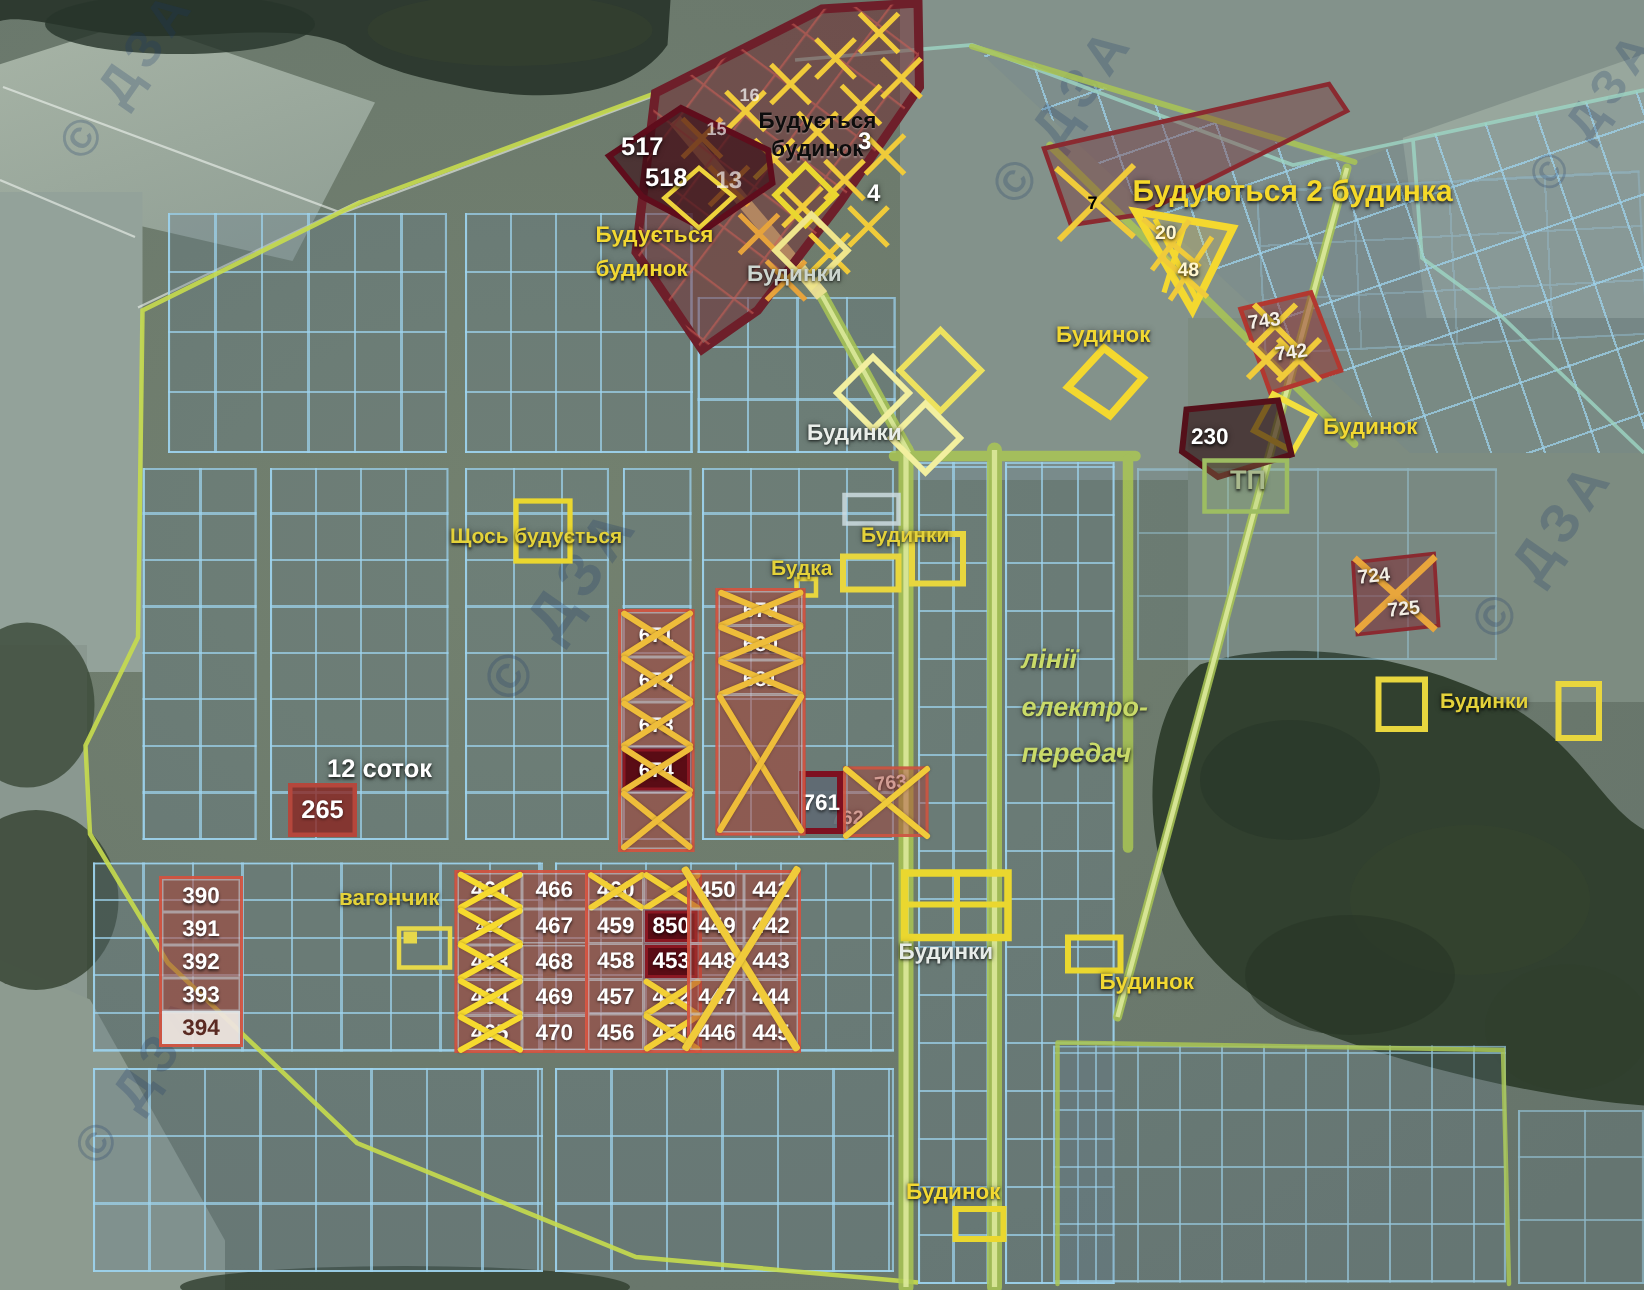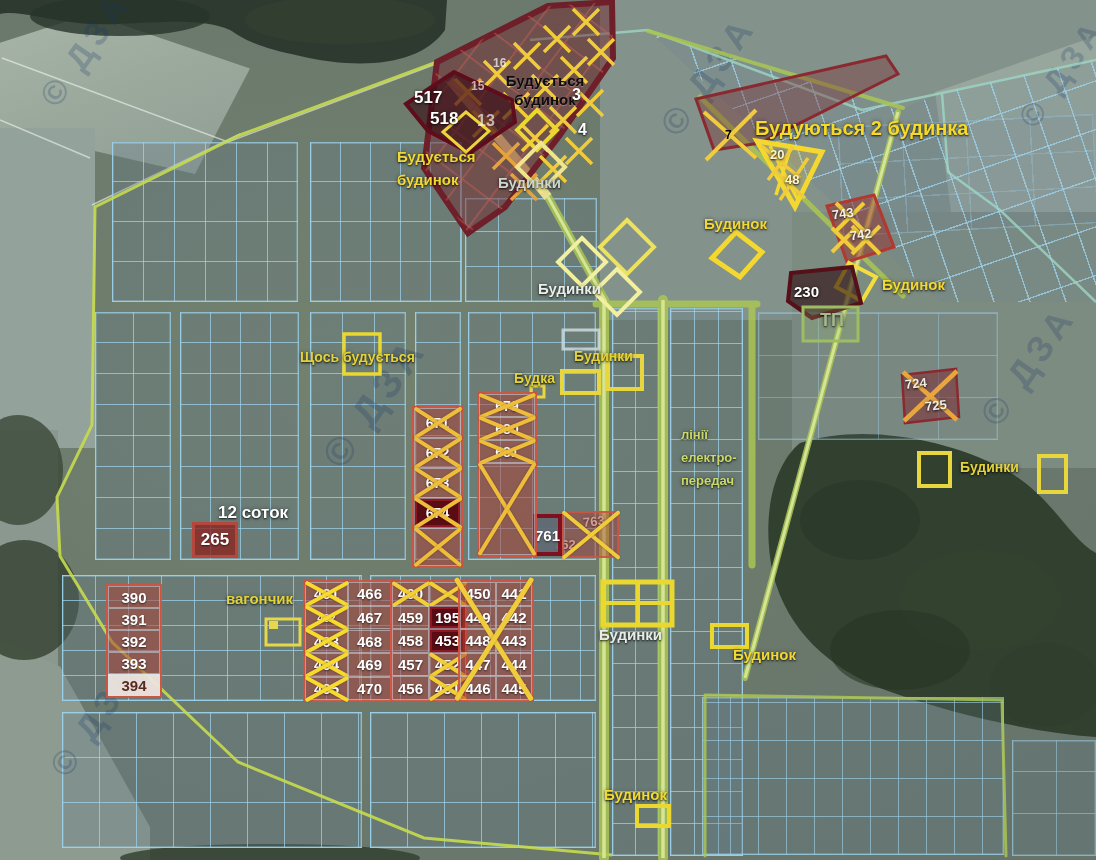--- a/index.html
+++ b/index.html
@@ -212,21 +212,21 @@
       <div class="maplabel" style="left: 785px; top: 172px; font-size: 13px; color: rgb(255, 246, 208); text-shadow: rgba(0, 0, 0, 0.75) 0px 1px 2px, rgba(0, 0, 0, 0.4) 0px 0px 4px;">48</div>
       <div class="maplabel" style="left: 704px; top: 215px; font-size: 15px; color: rgb(242, 216, 50); text-shadow: rgba(0, 0, 0, 0.75) 0px 1px 2px, rgba(0, 0, 0, 0.4) 0px 0px 4px;">Будинок</div>
       <div class="maplabel" style="left: 832px; top: 206px; font-size: 13px; color: rgb(245, 240, 232); transform: rotate(-8deg); text-shadow: rgba(0, 0, 0, 0.75) 0px 1px 2px, rgba(0, 0, 0, 0.4) 0px 0px 4px;">743</div>
       <div class="maplabel" style="left: 850px; top: 227px; font-size: 13px; color: rgb(245, 240, 232); transform: rotate(-8deg); text-shadow: rgba(0, 0, 0, 0.75) 0px 1px 2px, rgba(0, 0, 0, 0.4) 0px 0px 4px;">742</div>
       <div class="maplabel" style="left: 794px; top: 283px; font-size: 15px; color: rgb(255, 255, 255); text-shadow: rgba(0, 0, 0, 0.75) 0px 1px 2px, rgba(0, 0, 0, 0.4) 0px 0px 4px;">230</div>
       <div class="maplabel" style="left: 882px; top: 276px; font-size: 15px; color: rgb(242, 216, 50); text-shadow: rgba(0, 0, 0, 0.75) 0px 1px 2px, rgba(0, 0, 0, 0.4) 0px 0px 4px;">Будинок</div>
       <div class="maplabel" style="left: 820px; top: 310px; font-size: 18px; color: rgb(169, 185, 141); text-shadow: rgba(0, 0, 0, 0.75) 0px 1px 2px, rgba(0, 0, 0, 0.4) 0px 0px 4px;">ТП</div>
       <div class="maplabel" style="left: 300px; top: 306px; font-size: 14px; color: rgb(228, 210, 58); text-shadow: rgba(0, 0, 0, 0.75) 0px 1px 2px, rgba(0, 0, 0, 0.4) 0px 0px 4px; margin-top: 43px;">Щось будується</div>
       <div class="maplabel" style="left: 574px; top: 348px; font-size: 14px; color: rgb(228, 210, 58); text-shadow: rgba(0, 0, 0, 0.75) 0px 1px 2px, rgba(0, 0, 0, 0.4) 0px 0px 4px;">Будинки</div>
       <div class="maplabel" style="left: 514px; top: 370px; font-size: 14px; color: rgb(228, 210, 58); text-shadow: rgba(0, 0, 0, 0.75) 0px 1px 2px, rgba(0, 0, 0, 0.4) 0px 0px 4px;">Будка</div>
-      <div class="maplabel" style="left: 681px; top: 424px; font-size: 13px; color: rgb(201, 218, 105); line-height: 1.75; text-shadow: rgba(0, 0, 0, 0.75) 0px 1px 2px, rgba(0, 0, 0, 0.4) 0px 0px 4px;">лінії
+      <div class="maplabel" style="left: 681px; top: 424px; font-size: 18px; color: rgb(201, 218, 105); line-height: 1.75; text-shadow: rgba(0, 0, 0, 0.75) 0px 1px 2px, rgba(0, 0, 0, 0.4) 0px 0px 4px; font-style: italic;">лінії
 електро-
 передач</div>
       <div class="maplabel" style="left: 538px; top: 280px; font-size: 15px; color: rgb(233, 238, 233); text-shadow: rgba(0, 0, 0, 0.75) 0px 1px 2px, rgba(0, 0, 0, 0.4) 0px 0px 4px;">Будинки</div>
       <div class="maplabel" style="left: 905px; top: 376px; font-size: 13px; color: rgb(242, 237, 228); transform: rotate(-6deg); text-shadow: rgba(0, 0, 0, 0.75) 0px 1px 2px, rgba(0, 0, 0, 0.4) 0px 0px 4px;">724</div>
       <div class="maplabel" style="left: 925px; top: 398px; font-size: 13px; color: rgb(242, 237, 228); transform: rotate(-6deg); text-shadow: rgba(0, 0, 0, 0.75) 0px 1px 2px, rgba(0, 0, 0, 0.4) 0px 0px 4px;">725</div>
       <div class="maplabel" style="left: 960px; top: 459px; font-size: 14px; color: rgb(228, 210, 58); text-shadow: rgba(0, 0, 0, 0.75) 0px 1px 2px, rgba(0, 0, 0, 0.4) 0px 0px 4px;">Будинки</div>
       <div class="maplabel" style="left: 182px; top: 503px; font-size: 17px; color: rgb(255, 255, 255); text-shadow: rgba(0, 0, 0, 0.75) 0px 1px 2px, rgba(0, 0, 0, 0.4) 0px 0px 4px; padding-left: 36px;">12 соток</div>
       <div class="maplabel" style="left: 226px; top: 590px; font-size: 15px; color: rgb(228, 210, 58); text-shadow: rgba(0, 0, 0, 0.75) 0px 1px 2px, rgba(0, 0, 0, 0.4) 0px 0px 4px;">вагончик</div>
       <div class="maplabel" style="left: 599px; top: 626px; font-size: 15px; color: rgb(231, 236, 232); text-shadow: rgba(0, 0, 0, 0.75) 0px 1px 2px, rgba(0, 0, 0, 0.4) 0px 0px 4px;">Будинки</div>
       <div class="maplabel" style="left: 733px; top: 646px; font-size: 15px; color: rgb(242, 216, 50); text-shadow: rgba(0, 0, 0, 0.75) 0px 1px 2px, rgba(0, 0, 0, 0.4) 0px 0px 4px;">Будинок</div>
@@ -255,21 +255,21 @@
         <div class="cell" style="height: 23.6px; font-size: 15px;">465<i class="xbar" style="height: 4px; width: 49.0506px; background: rgb(246, 218, 46); transform: translate(-50%, -50%) rotate(28.7596deg);"></i><i class="xbar" style="height: 4px; width: 49.0506px; background: rgb(246, 218, 46); transform: translate(-50%, -50%) rotate(-28.7596deg);"></i></div>
         <div class="cell" style="height: 23.6px; font-size: 15px;">470</div>
       </div>
       <div class="cellblock" style="left: 390px; top: 580px; grid-template-columns: repeat(2, 37px); background: rgba(172, 62, 50, 0.52); border: 2px solid rgba(215, 85, 65, 0.85);">
         <div class="cell" style="height: 23.6px; font-size: 15px;">460<i class="xbar" style="height: 3.5px; width: 43.8858px; background: rgb(242, 207, 53); transform: translate(-50%, -50%) rotate(32.5313deg);"></i><i class="xbar" style="height: 3.5px; width: 43.8858px; background: rgb(242, 207, 53); transform: translate(-50%, -50%) rotate(-32.5313deg);"></i></div>
         <div class="cell" style="height: 23.6px; font-size: 15px;">
           <i class="xbar" style="height: 3.5px; width: 43.8858px; background: rgb(242, 207, 53); transform: translate(-50%, -50%) rotate(32.5313deg);"></i>
           <i class="xbar" style="height: 3.5px; width: 43.8858px; background: rgb(242, 207, 53); transform: translate(-50%, -50%) rotate(-32.5313deg);"></i>
         </div>
         <div class="cell" style="height: 23.6px; font-size: 15px;">459</div>
-        <div class="cell dark" style="height: 23.6px; font-size: 15px;">195</div>
+        <div class="cell dark" style="height: 23.6px; font-size: 15px;">850</div>
         <div class="cell" style="height: 23.6px; font-size: 15px;">458</div>
         <div class="cell dark" style="height: 23.6px; font-size: 15px;">453</div>
         <div class="cell" style="height: 23.6px; font-size: 15px;">457</div>
         <div class="cell" style="height: 23.6px; font-size: 15px;">452<i class="xbar" style="height: 3.5px; width: 43.8858px; background: rgb(242, 207, 53); transform: translate(-50%, -50%) rotate(32.5313deg);"></i><i class="xbar" style="height: 3.5px; width: 43.8858px; background: rgb(242, 207, 53); transform: translate(-50%, -50%) rotate(-32.5313deg);"></i></div>
         <div class="cell" style="height: 23.6px; font-size: 15px;">456</div>
         <div class="cell" style="height: 23.6px; font-size: 15px;">451<i class="xbar" style="height: 3.5px; width: 43.8858px; background: rgb(242, 207, 53); transform: translate(-50%, -50%) rotate(32.5313deg);"></i><i class="xbar" style="height: 3.5px; width: 43.8858px; background: rgb(242, 207, 53); transform: translate(-50%, -50%) rotate(-32.5313deg);"></i></div>
       </div>
       <div class="cellblock" style="left: 458px; top: 580px; grid-template-columns: repeat(2, 36px); background: rgba(172, 62, 50, 0.52); border: 2px solid rgba(215, 85, 65, 0.85);">
         <div class="cell" style="height: 23.6px; font-size: 15px;">450</div>
         <div class="cell" style="height: 23.6px; font-size: 15px;">441</div>

